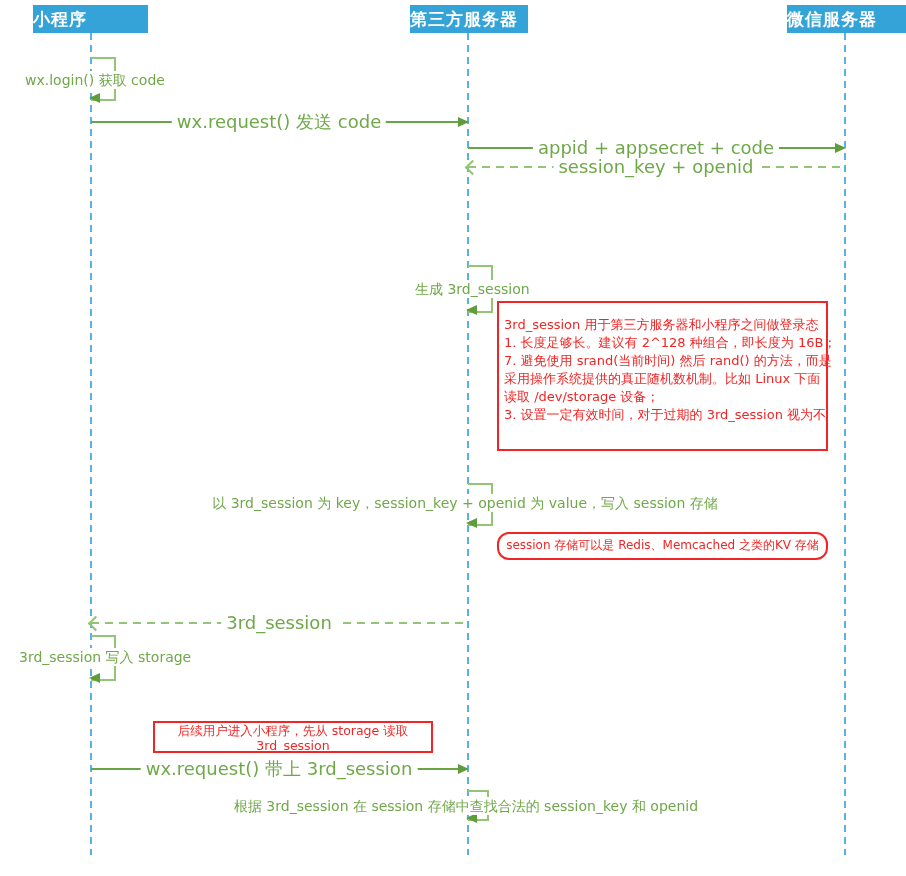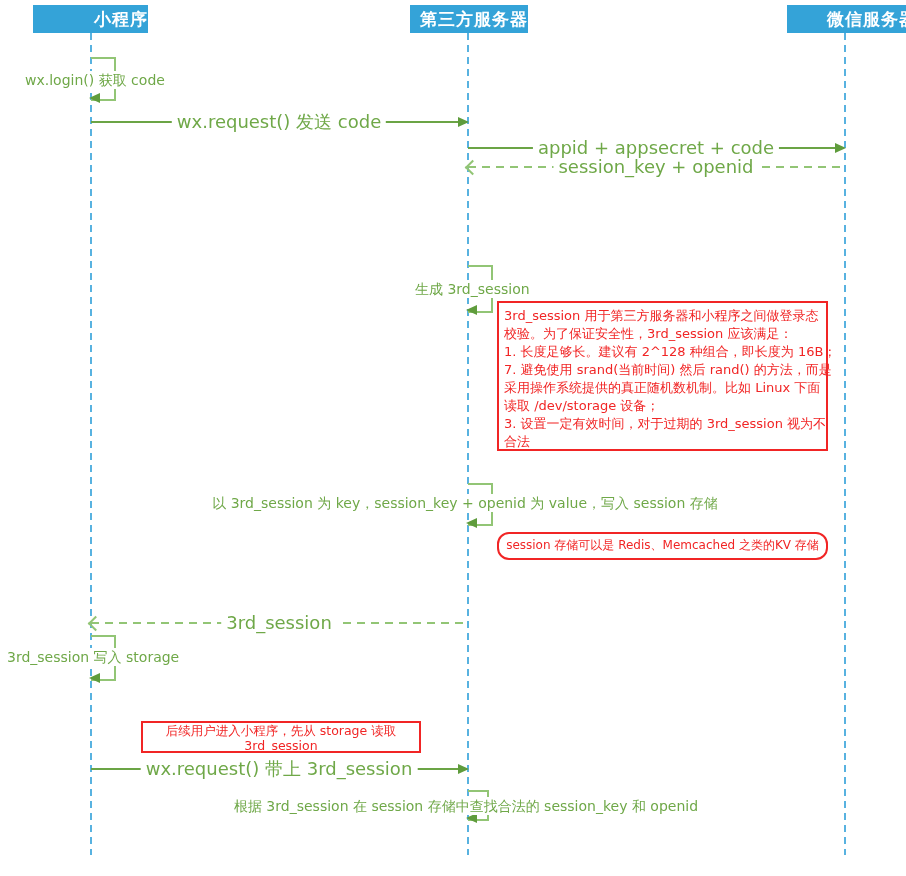--- a/index.html
+++ b/index.html
@@ -4,21 +4,21 @@
 <style>
   html,body { margin:0; padding:0; background:#fff; }
   .canvas {
     position:relative; width:906px; height:876px; background:#ffffff;
     font-family:"DejaVu Sans","Liberation Sans",sans-serif; overflow:hidden;
   }
   
   .actor {
     position:absolute; top:5px; height:28px; background:var(--actor-bg);
     color:#fff; font-weight:bold; font-size:17px;
-    display:flex; align-items:center; justify-content:flex-end; z-index:5;
+    display:flex; align-items:center; justify-content:flex-start; z-index:5;
     letter-spacing:1px;
   }
   
   .lifeline {
     position:absolute; top:33px; height:822px; width:2px; z-index:1;
     background:repeating-linear-gradient(to bottom, var(--lifeline) 0 7px, transparent 7px 12px);
   }
   
   .arrow { position:absolute; height:2px; z-index:2; }
   .arrow.solid { background:var(--line-green); }
@@ -56,21 +56,21 @@
   .flabel.centered { transform:translateX(-50%); }
   
   .note {
     position:absolute; background:#fff; border:2px solid var(--note-red);
     color:var(--note-red); z-index:4; box-sizing:border-box;
   }
   .note .nline { white-space:nowrap; }
   .note.center { text-align:center; }
   .note.left  { text-align:left; }
   .note-warning       { font-size:14px; line-height:20px; padding-top:1px; }
-  .note-requirements  { font-size:13px; line-height:18px; padding:4px 5px; }
+  .note-requirements  { font-size:13px; line-height:18px; padding:13px 5px; }
   .note-kv            { font-size:12px; line-height:23px;border-radius:12px; }
   .note-subsequent    { font-size:12.5px; line-height:14.5px; padding-top:1px; }
 </style>
 </head>
 <body>
 
 <div class="canvas">
 
   <div class="lifeline" style="left:90px"></div>
   <div class="lifeline" style="left:467px"></div>
@@ -107,49 +107,47 @@
   </div>
 
 
   <div class="loop" style="left:468px;top:265px;width:25px;height:48px">
     <div class="loop-head"></div>
   </div>
   <div class="flabel" style="left:412px;top:280px">生成 3rd_session</div>
 
   <div class="note left note-requirements" style="left:497px;top:301px;width:331px;height:150px">
     <div class="nline">3rd_session 用于第三方服务器和小程序之间做登录态</div>
-    <div class="nline">校验。为了保证安全性，3rd_session 应该满足：</div>
     <div class="nline">1. 长度足够长。建议有 2^128 种组合，即长度为 16B；</div>
     <div class="nline">7. 避免使用 srand(当前时间) 然后 rand() 的方法，而是</div>
     <div class="nline">采用操作系统提供的真正随机数机制。比如 Linux 下面</div>
     <div class="nline">读取 /dev/storage 设备；</div>
     <div class="nline">3. 设置一定有效时间，对于过期的 3rd_session 视为不</div>
-    <div class="nline">合法</div>
   </div>
 
   <div class="loop" style="left:468px;top:483px;width:25px;height:43px">
     <div class="loop-head"></div>
   </div>
   <div class="flabel centered" style="left:465px;top:494px">以 3rd_session 为 key，session_key + openid 为 value，写入 session 存储</div>
 
   <div class="note center note-kv" style="left:497px;top:532px;width:331px;height:28px">
     <div class="nline">session 存储可以是 Redis、Memcached 之类的KV 存储</div>
   </div>
 
   <div class="arrow dashed" style="left:91px;top:622px;width:376px">
     <div class="chev-l"></div>
     <span class="mlabel">3rd_session</span>
   </div>
 
   <div class="loop" style="left:91px;top:635px;width:25px;height:46px">
     <div class="loop-head"></div>
   </div>
-  <div class="flabel" style="left:4px;top:648px">3rd_session 写入 storage</div>
+  <div class="flabel" style="left:16px;top:648px">3rd_session 写入 storage</div>
 
-  <div class="note center note-subsequent" style="left:141px;top:721px;width:280px;height:32px">
+  <div class="note center note-subsequent" style="left:153px;top:721px;width:280px;height:32px">
     <div class="nline">后续用户进入小程序，先从 storage 读取</div>
     <div class="nline">3rd_session</div>
   </div>
 
   <div class="arrow solid" style="left:91px;top:768px;width:376px">
     <div class="head-r"></div>
     <span class="mlabel">wx.request() 带上 3rd_session</span>
   </div>
 
   <div class="loop" style="left:468px;top:790px;width:21px;height:31px">

